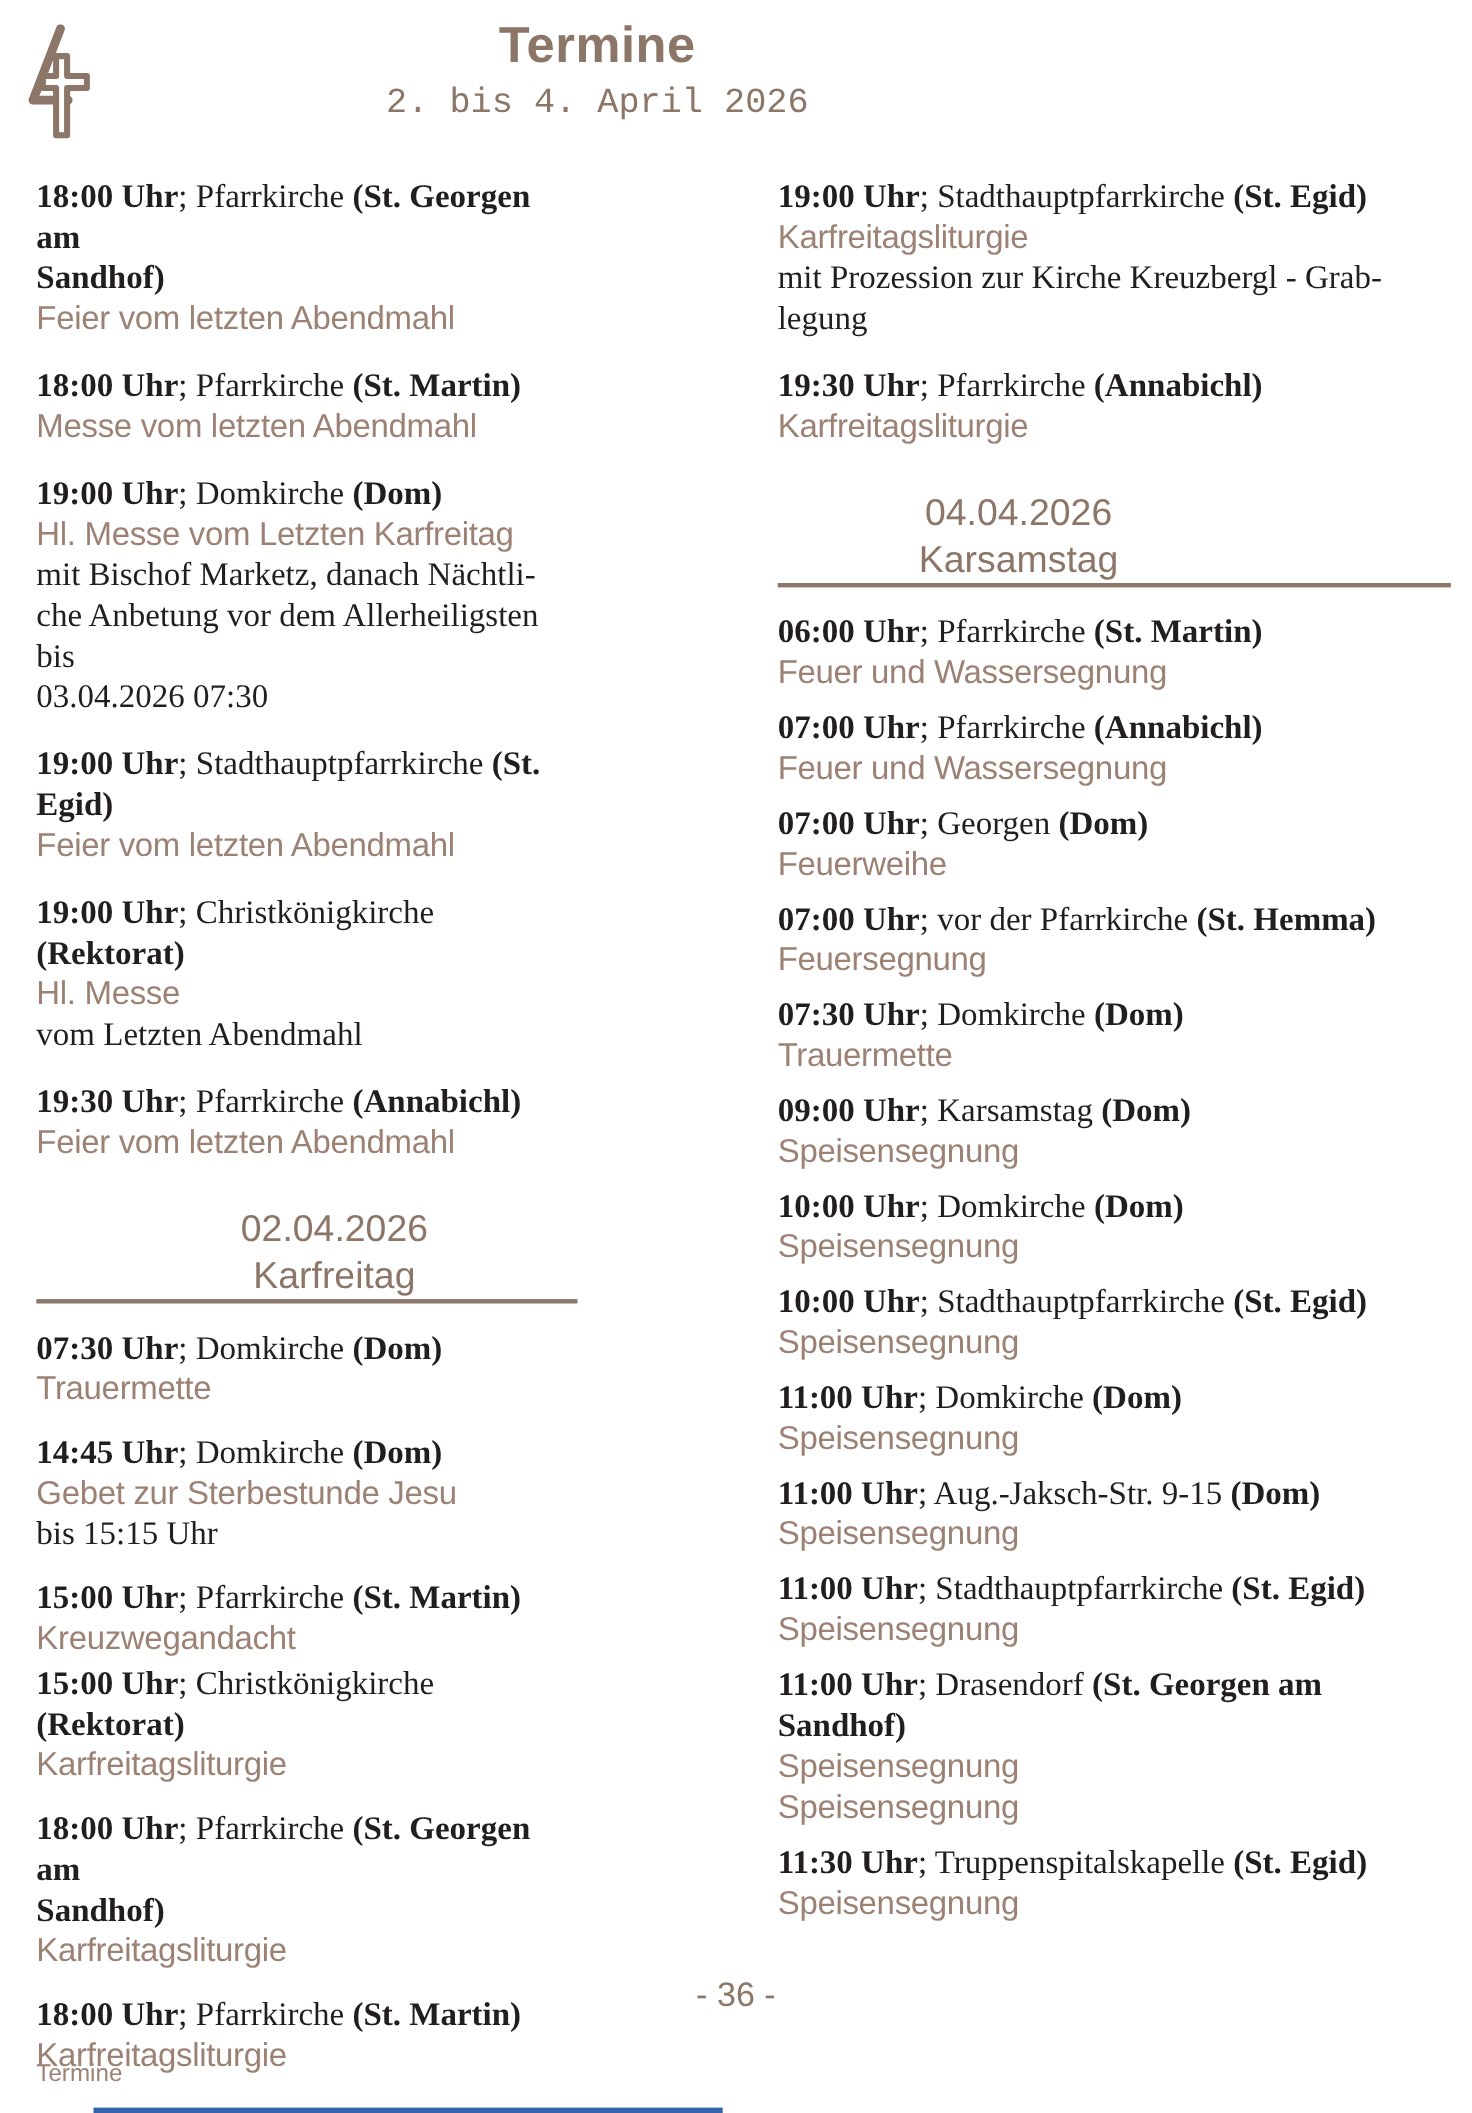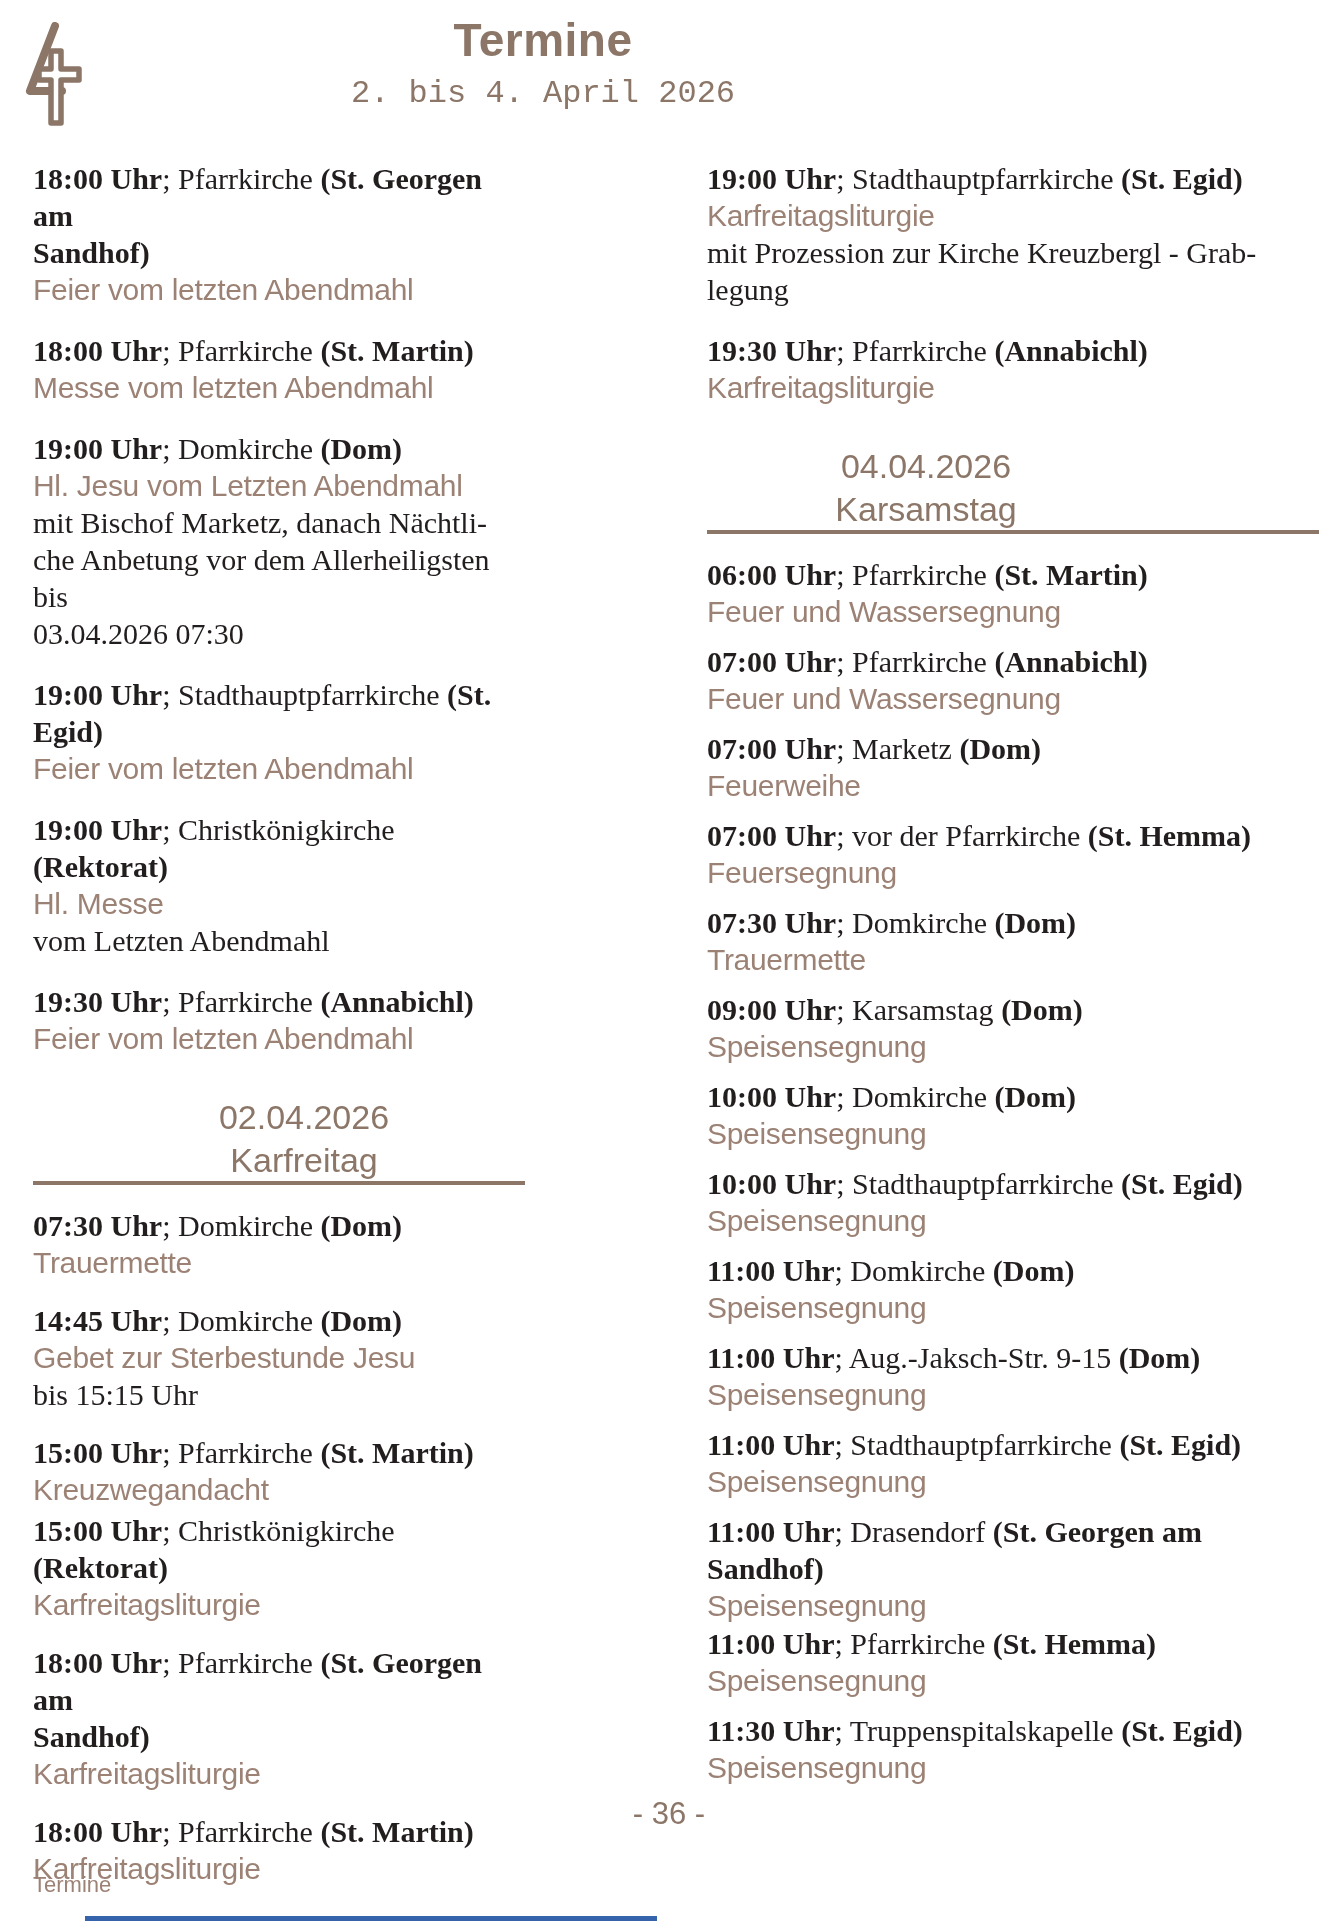--- a/index.html
+++ b/index.html
@@ -57,21 +57,21 @@
         <div class="head"><b>18:00 Uhr</b><span>; Pfarrkirche </span><b>(St. Georgen am
 Sandhof)</b></div>
         <div class="event">Feier vom letzten Abendmahl</div>
       </div>
       <div class="entry" style="margin-bottom: 24px;">
         <div class="head"><b>18:00 Uhr</b><span>; Pfarrkirche </span><b>(St. Martin)</b></div>
         <div class="event">Messe vom letzten Abendmahl</div>
       </div>
       <div class="entry" style="margin-bottom: 24px;">
         <div class="head"><b>19:00 Uhr</b><span>; Domkirche </span><b>(Dom)</b></div>
-        <div class="event">Hl. Jesu vom Letzten Abendmahl</div>
+        <div class="event">Hl. Messe vom Letzten Karfreitag</div>
         <div class="note">mit Bischof Marketz, danach Nächtli-
 che Anbetung vor dem Allerheiligsten bis
 03.04.2026 07:30</div>
       </div>
       <div class="entry" style="margin-bottom: 24px;">
         <div class="head"><b>19:00 Uhr</b><span>; Stadthauptpfarrkirche </span><b>(St. Egid)</b></div>
         <div class="event">Feier vom letzten Abendmahl</div>
       </div>
       <div class="entry" style="margin-bottom: 24px;">
         <div class="head"><b>19:00 Uhr</b><span>; Christkönigkirche </span><b>(Rektorat)</b></div>
@@ -134,21 +134,21 @@
       </div>
       <div class="entry" style="margin-bottom: 13px;">
         <div class="head"><b>06:00 Uhr</b><span>; Pfarrkirche </span><b>(St. Martin)</b></div>
         <div class="event">Feuer und Wassersegnung</div>
       </div>
       <div class="entry" style="margin-bottom: 13px;">
         <div class="head"><b>07:00 Uhr</b><span>; Pfarrkirche </span><b>(Annabichl)</b></div>
         <div class="event">Feuer und Wassersegnung</div>
       </div>
       <div class="entry" style="margin-bottom: 13px;">
-        <div class="head"><b>07:00 Uhr</b><span>; Marketz </span><b>(Dom)</b></div>
+        <div class="head"><b>07:00 Uhr</b><span>; Georgen </span><b>(Dom)</b></div>
         <div class="event">Feuerweihe</div>
       </div>
       <div class="entry" style="margin-bottom: 13px;">
         <div class="head"><b>07:00 Uhr</b><span>; vor der Pfarrkirche </span><b>(St. Hemma)</b></div>
         <div class="event">Feuersegnung</div>
       </div>
       <div class="entry" style="margin-bottom: 13px;">
         <div class="head"><b>07:30 Uhr</b><span>; Domkirche </span><b>(Dom)</b></div>
         <div class="event">Trauermette</div>
       </div>
@@ -175,21 +175,20 @@
       <div class="entry" style="margin-bottom: 13px;">
         <div class="head"><b>11:00 Uhr</b><span>; Stadthauptpfarrkirche </span><b>(St. Egid)</b></div>
         <div class="event">Speisensegnung</div>
       </div>
       <div class="entry" style="margin-bottom: 1px;">
         <div class="head"><b>11:00 Uhr</b><span>; Drasendorf </span><b>(St. Georgen am
 Sandhof)</b></div>
         <div class="event">Speisensegnung</div>
       </div>
       <div class="entry" style="margin-bottom: 13px;">
-        <div class="head"><b>11:00 Uhr</b><span>; Pfarrkirche </span><b>(St. Hemma)</b></div>
         <div class="event">Speisensegnung</div>
       </div>
       <div class="entry" style="margin-bottom: 13px;">
         <div class="head"><b>11:30 Uhr</b><span>; Truppenspitalskapelle </span><b>(St. Egid)</b></div>
         <div class="event">Speisensegnung</div>
       </div>
     </div>
 
   <div class="footer-label">Termine</div>
   <div class="page-number">- 36 -</div>

